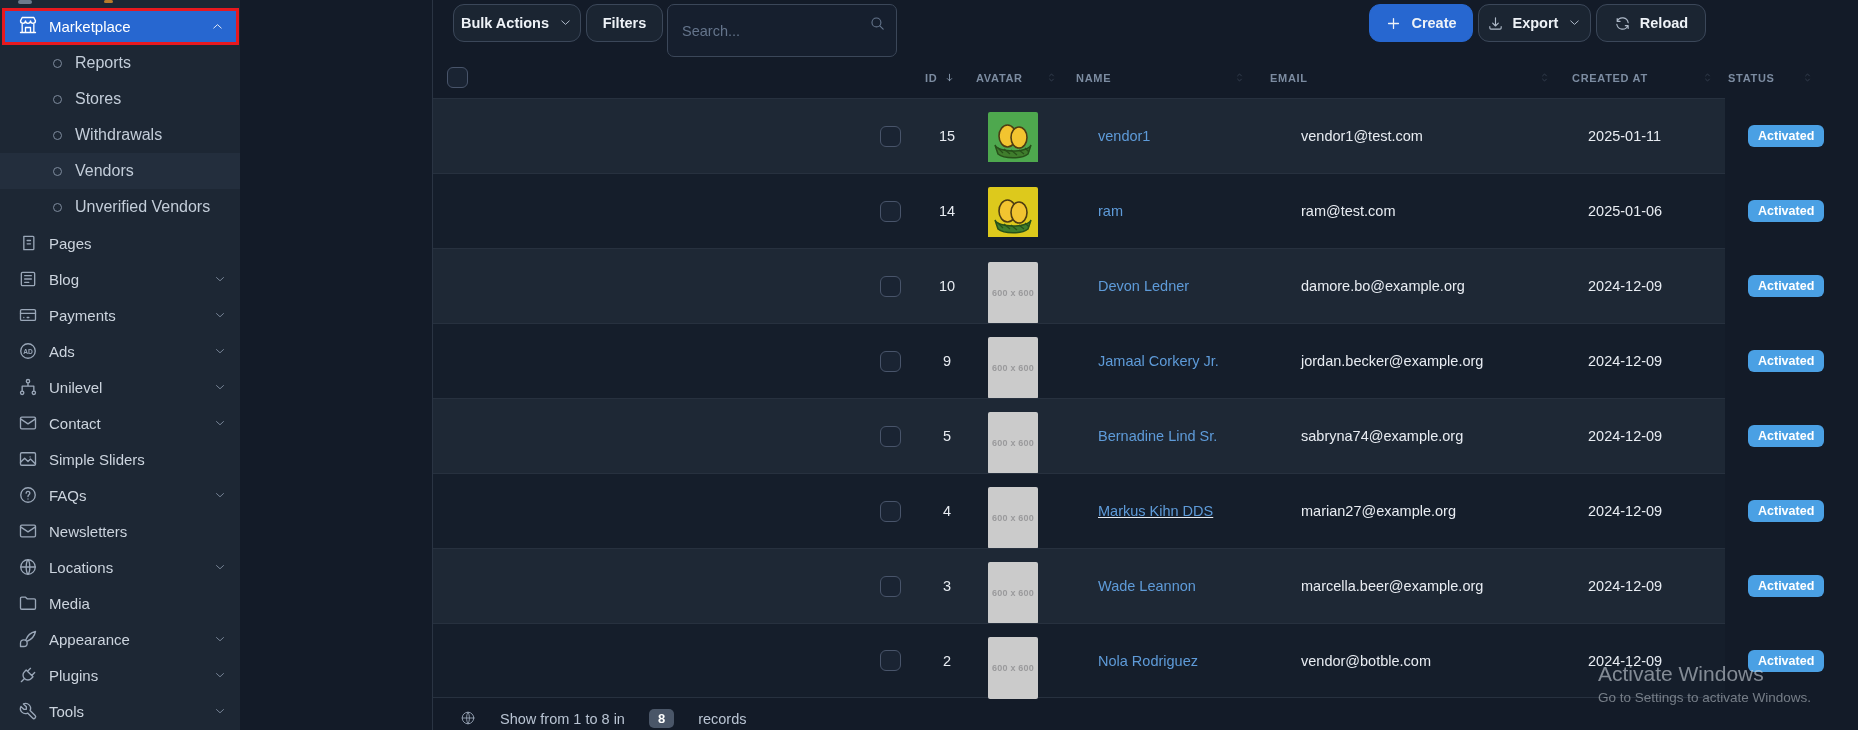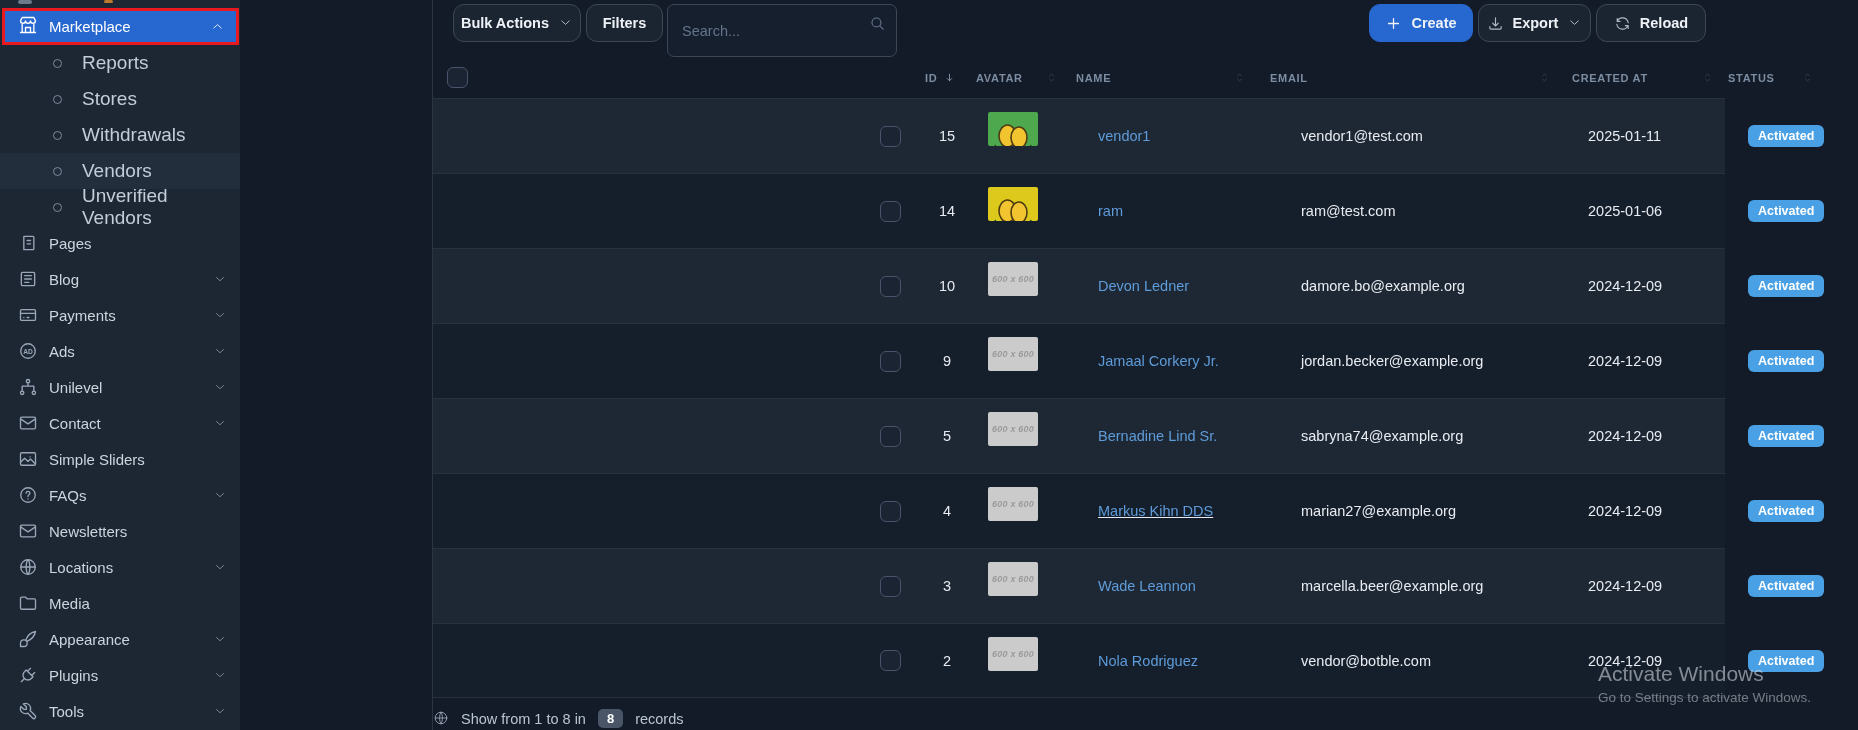--- a/index.html
+++ b/index.html
@@ -11,21 +11,21 @@
   .clip-frag{position:absolute;top:0;left:0;width:240px;height:6px;}
   .clip-frag i{position:absolute;background:#6d7a8c;border-radius:2px;}
   .mk-wrap{position:relative;margin:8px 0 0 2px;width:237px;height:37px;border:3px solid #e8191f;}
   .mk-row{width:100%;height:100%;background:#2767d0;display:flex;align-items:center;padding-left:13px;color:#fff;font-size:15px;font-weight:500;position:relative;}
   .mk-row .lbl{margin-left:11px;}
   .mk-row .chev{position:absolute;right:11px;top:8px;color:#dfe8f6;}
   .side-item{height:36px;display:flex;align-items:center;padding-left:17px;color:#ccd4de;font-size:15px;position:relative;cursor:pointer;}
   .side-item .ic{width:21px;height:21px;color:#9aa7b8;display:flex;align-items:center;justify-content:center;}
   .side-item .lbl{margin-left:11px;}
   .side-item .chev{position:absolute;right:13px;top:11px;color:#7d8a9c;}
-  .sub-item{height:36px;display:flex;align-items:center;padding-left:53px;color:#c3cdd9;font-size:19px;cursor:pointer;gap:7px;}
+  .sub-item{height:36px;display:flex;align-items:center;padding-left:53px;color:#c3cdd9;font-size:16px;cursor:pointer;}
   .sub-item.active{background:#232e3d;}
   .bullet{width:9px;height:9px;border:1.5px solid #7e8b9d;border-radius:50%;margin-right:13px;flex:none;}
 
   
   .vdivider{position:absolute;left:432px;top:0;width:1px;height:730px;background:#2a3443;}
   .btn{position:absolute;top:4px;height:38px;background:#1b2532;border:1px solid #3b4759;border-radius:11px;color:#eef2f7;font-size:14.5px;font-weight:700;display:flex;align-items:center;justify-content:center;gap:9px;cursor:pointer;}
   .btn .chev{color:#aeb9c8;margin-top:2px;}
   .btn.primary{background:#2767d0;border-color:#2767d0;}
   .search{position:absolute;left:667px;top:4px;width:230px;height:53px;background:#161f2e;border:1px solid #3b4759;border-radius:7px;}
   .search input{position:absolute;left:0;top:0;width:100%;height:100%;background:transparent;border:none;outline:none;color:#dfe5ee;font-size:14.5px;padding:0 34px 0 14px;font-family:inherit;}
@@ -38,26 +38,26 @@
   .sortf{position:absolute;top:12px;color:#7c8ca1;opacity:.35;}
   .cb{width:21px;height:21px;border:1px solid #48546a;border-radius:6px;background:#1a2433;cursor:pointer;}
   .rows{position:absolute;left:433px;top:98px;width:1292px;}
   .row{position:relative;width:1292px;height:75px;border-top:1px solid #27313f;}
   .row:last-child{border-bottom:1px solid #27313f;}
   .row.light{background:#1e2835;}
   .row.dark{background:#151e2b;}
   .cell{position:absolute;top:0;height:100%;display:flex;align-items:center;color:#e8ecf2;font-size:14.5px;}
   .cell.id{left:488px;width:52px;justify-content:center;}
   .cell.link a{color:#5e9bd9;text-decoration:none;cursor:pointer;}
-  .avatar{position:absolute;left:555px;top:12.5px;width:50px;height:34px;border-radius:2px;overflow:hidden;font-style:italic;}
+  .avatar{position:absolute;left:555px;top:12.5px;width:50px;height:62px;border-radius:2px;overflow:hidden;}
   .avatar.ph{background:#cbcbcb;display:flex;align-items:center;justify-content:center;color:#9a9a9c;font-size:9px;font-weight:700;letter-spacing:.2px;}
   .badge{background:#4aa0e4;color:#fff;font-size:12.5px;font-weight:700;padding:4px 10px;border-radius:6px;}
 
   
-  .tfoot{position:absolute;left:433px;top:708px;display:flex;align-items:center;gap:12px;color:#b9c4d3;font-size:14.5px;}
+  .tfoot{position:absolute;left:460px;top:708px;display:flex;align-items:center;gap:24px;color:#b9c4d3;font-size:14.5px;}
   .tfoot .g{color:#9aa7b8;margin-top:2px;}
   .rbadge{background:#4a5668;color:#fff;border-radius:5px;padding:2px 9px;font-size:13px;font-weight:700;}
 
   
   .wm{position:absolute;left:1598px;top:662px;pointer-events:none;z-index:9;}
   .wm .l1{color:rgba(205,212,220,.6);font-size:21px;}
   .wm .l2{color:rgba(196,204,212,.55);font-size:13.5px;margin-top:4px;}
 </style>
 </head>
 <body>

